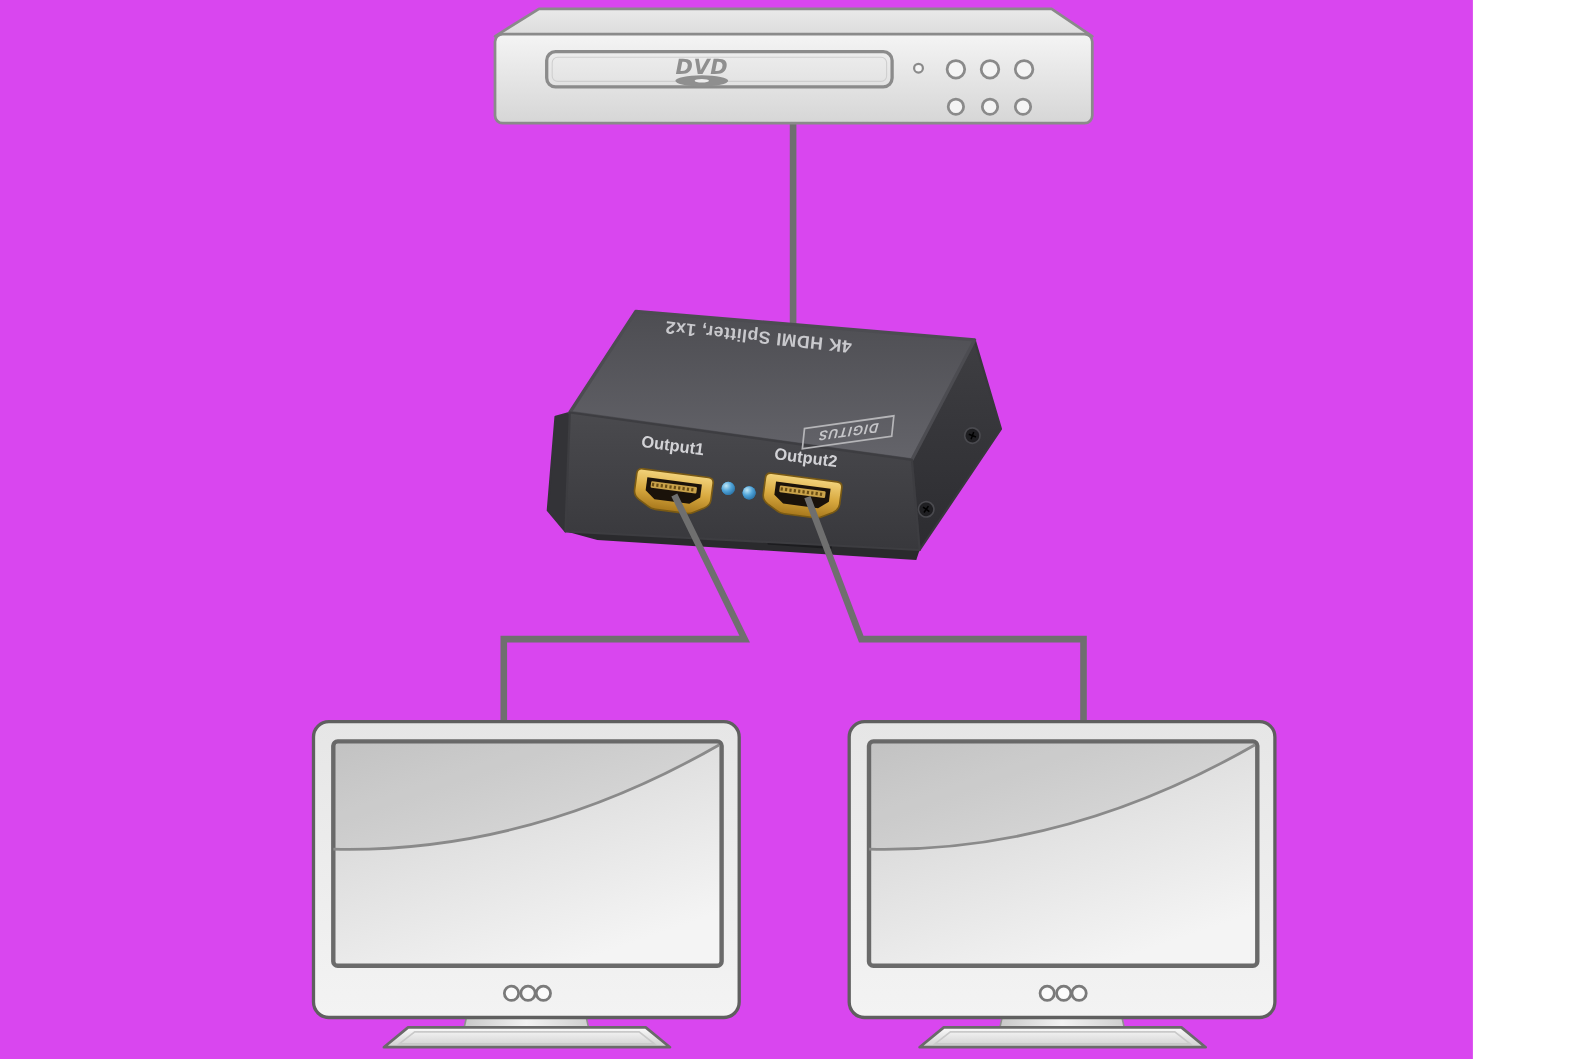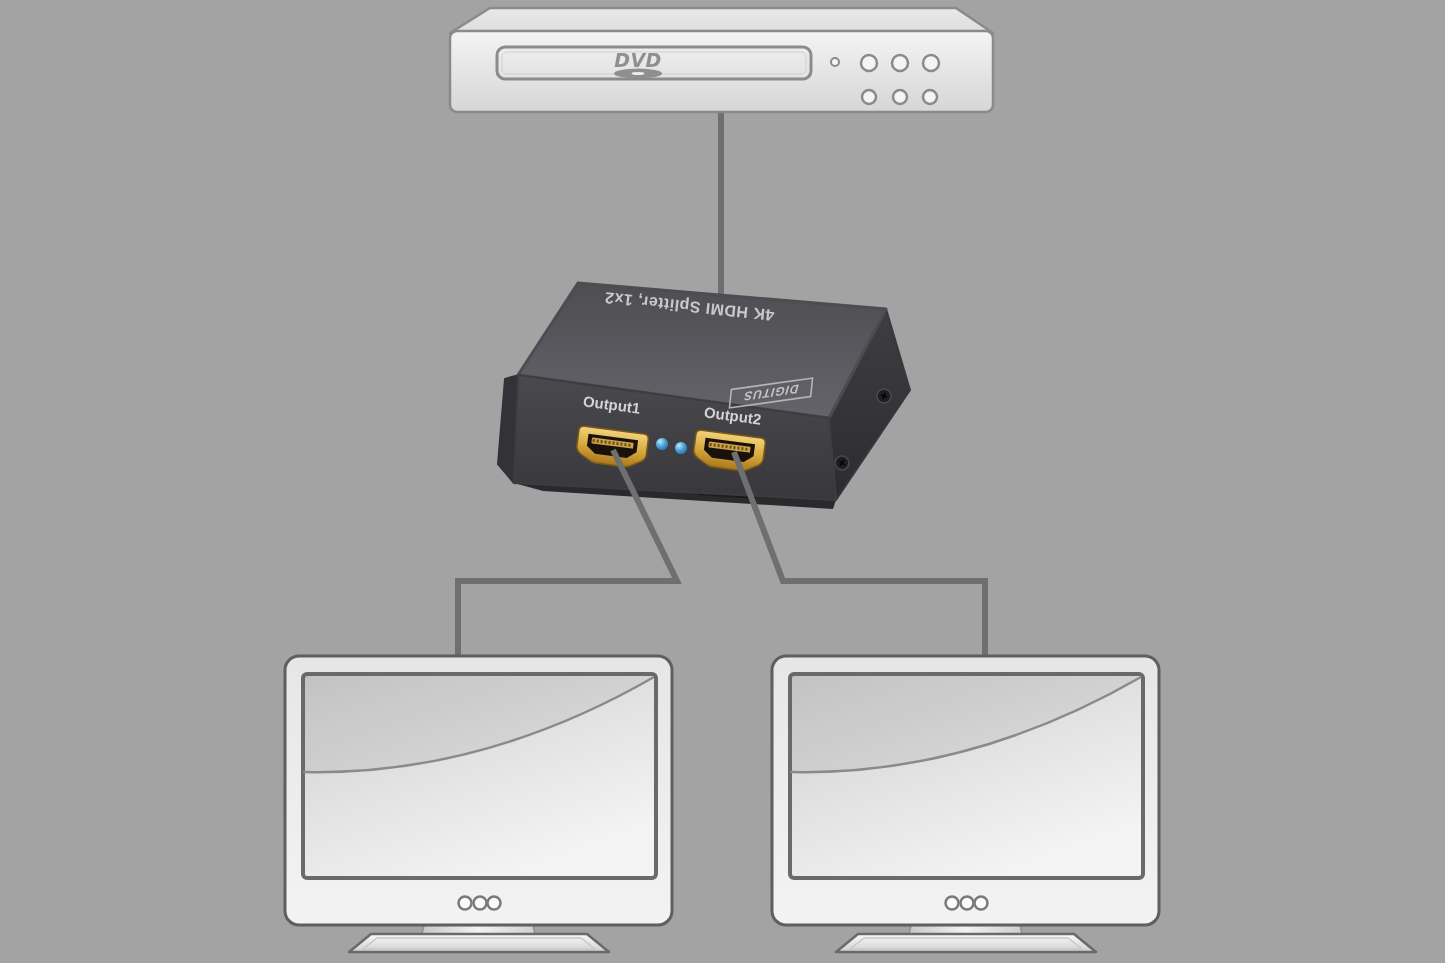--- a/index.html
+++ b/index.html
@@ -1,19 +1,19 @@
 <!DOCTYPE html>
 <html><head>
 <meta charset="utf-8">
 <style>
   html,body{margin:0;padding:0;background:#ffffff;}
   .stage{
     position:relative;
-    width:1445px;height:963px;
-    background:#a3a3a3;
+    width:1339px;height:963px;
+    background:#d946ef;
     overflow:hidden;
     font-family:"Liberation Sans", sans-serif;
   }
   svg{display:block;}
   .splitter-label{
     fill:#d2d2d6;
     font-family:"Liberation Sans", sans-serif;
     font-weight:bold;
   }
   .top-label{

